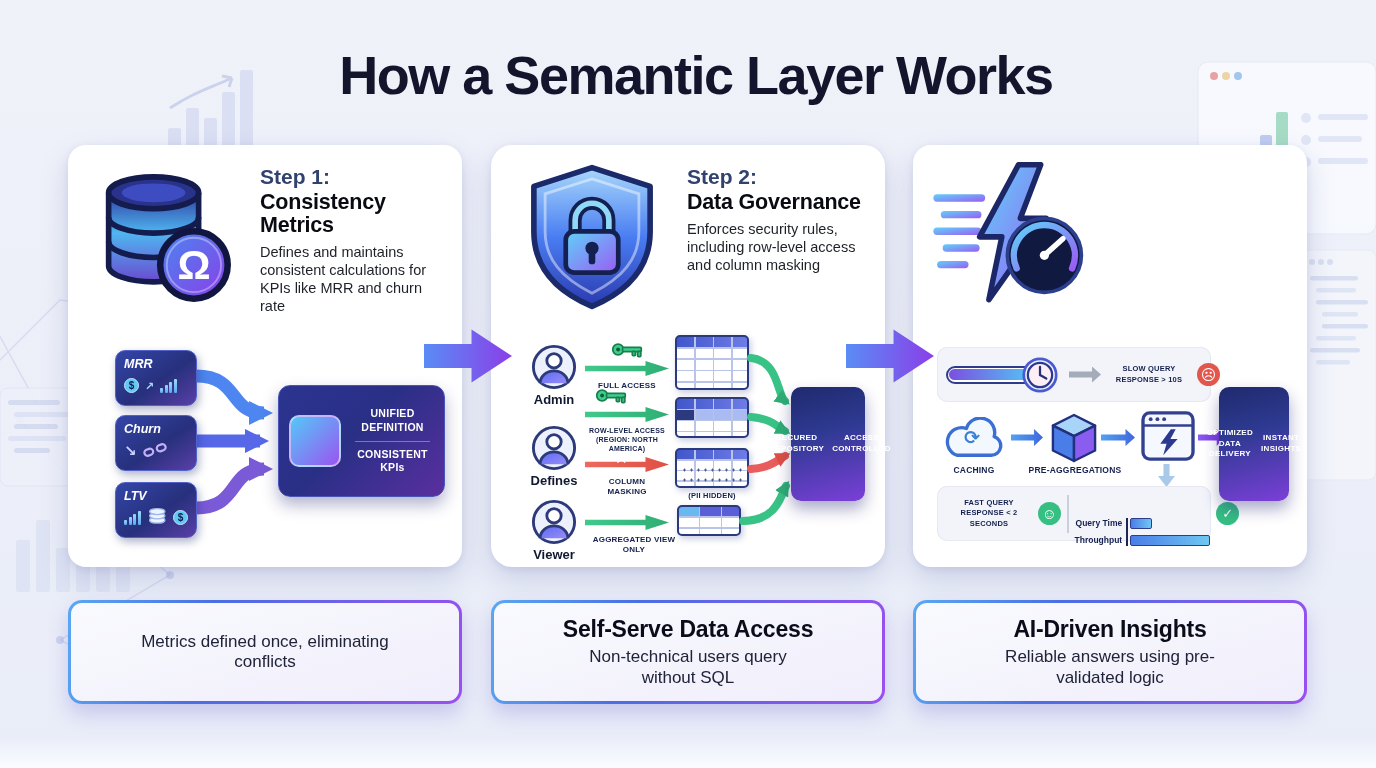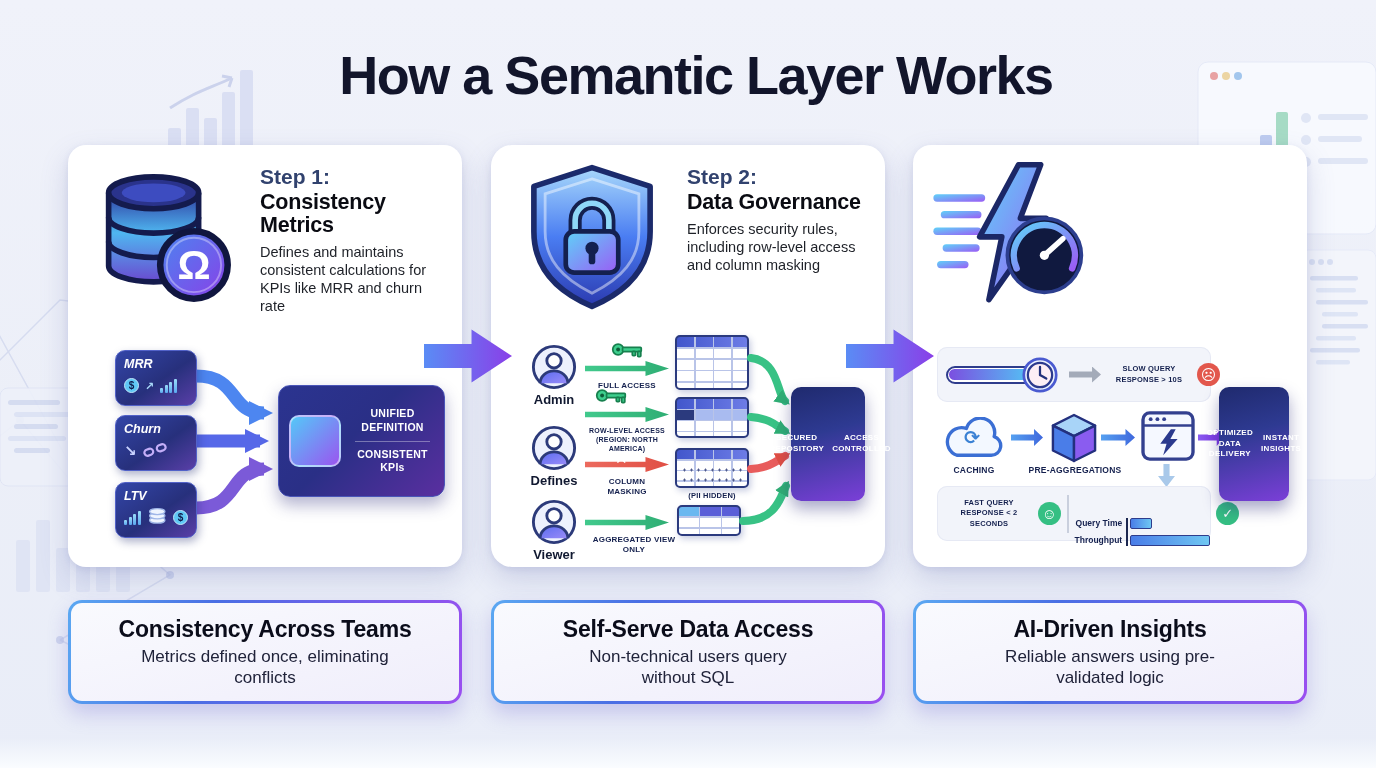--- a/index.html
+++ b/index.html
@@ -613,21 +613,20 @@
       <div class="vdiv"></div>
       <div class="t">INSTANT INSIGHTS</div>
     </div>
   </section>
 
   <div class="flow-arrow" id="flow1"></div>
   <div class="flow-arrow" id="flow2"></div>
 
   <div class="benefit" id="b1">
     <div class="benefit-inner">
-      <div class="benefit-title">Consistency Across Teams</div>
       <div class="benefit-desc">Metrics defined once, eliminating conflicts</div>
     </div>
   </div>
   <div class="benefit" id="b2">
     <div class="benefit-inner">
       <div class="benefit-title">Self-Serve Data Access</div>
       <div class="benefit-desc">Non-technical users query without SQL</div>
     </div>
   </div>
   <div class="benefit" id="b3">

